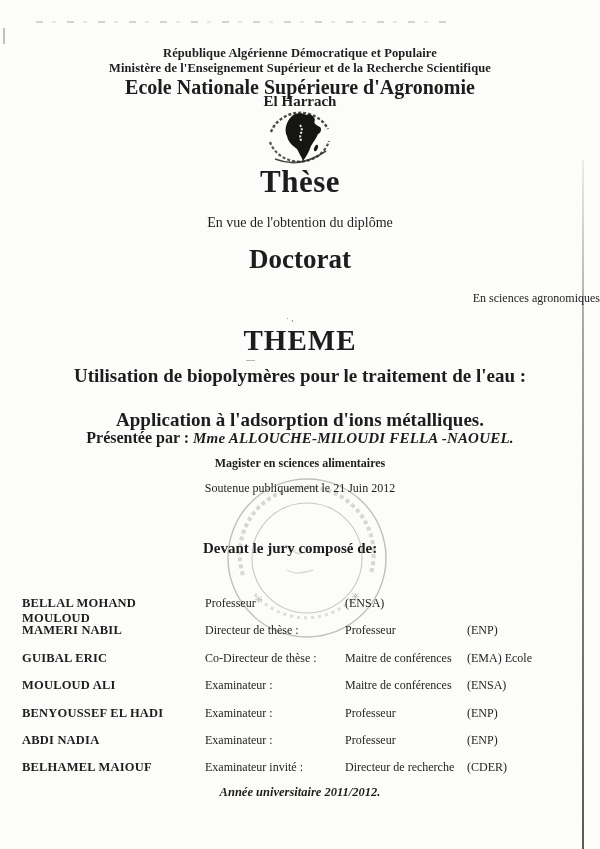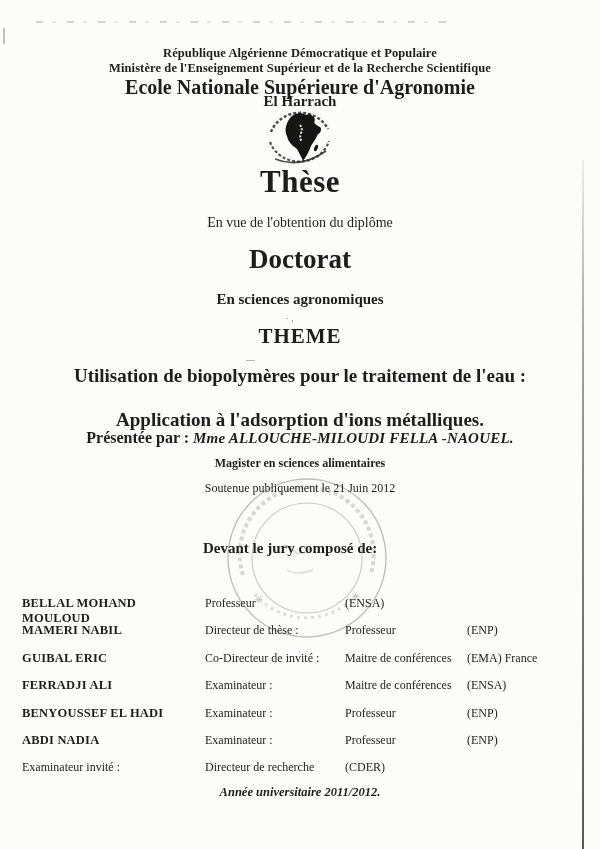--- a/index.html
+++ b/index.html
@@ -12,22 +12,22 @@
     color:var(--ink,#1d1d1d);
     overflow:hidden;
   }
   .abs{position:absolute;left:0;right:0;text-align:center;}
   .hdr-sm{font-size:12.5px;font-weight:bold;letter-spacing:.1px;}
   .hdr-lg{font-size:20px;font-weight:bold;}
   .hdr-md{font-size:15px;font-weight:bold;}
   .these{font-size:31px;font-weight:bold;letter-spacing:.5px;}
   .intro{font-size:14px;}
   .degree{font-size:27px;font-weight:bold;}
-  .spec{font-size:15px;font-weight:bold;}
-  .theme{font-size:21px;font-weight:bold;letter-spacing:1px;}
+  .spec{font-size:12px;font-weight:normal;text-align:right;}
+  .theme{font-size:29px;font-weight:bold;letter-spacing:1px;}
   .title-line{font-size:19px;font-weight:bold;}
   .presented{font-size:16px;font-weight:bold;}
   .presented .name{font-style:italic;font-size:15px;letter-spacing:.2px;}
   .magister{font-size:12px;font-weight:bold;}
   .soutenue{font-size:12px;}
   .jury-heading{position:absolute;left:203px;top:540px;font-size:15px;font-weight:bold;z-index:3;}
   .jury{position:absolute;top:596px;left:0;right:0;z-index:3;}
   .jury-row{display:grid;grid-template-columns:183px 140px 122px 92px;padding-left:22px;height:27.4px;font-size:12px;align-items:start;}
   .jury-name{font-weight:bold;font-size:12.5px;letter-spacing:.2px;}
   .jury-affil{text-align:left;}
@@ -112,47 +112,48 @@
 
     <div class="jury-row">
       <span class="jury-name">MAMERI NABIL</span>
       <span class="jury-role">Directeur de thèse :</span>
       <span class="jury-grade">Professeur</span>
       <span class="jury-affil">(ENP)</span>
     </div>
 
     <div class="jury-row">
       <span class="jury-name">GUIBAL ERIC</span>
-      <span class="jury-role">Co-Directeur de invité :</span>
+      <span class="jury-role">Co-Directeur de thèse :</span>
       <span class="jury-grade">Maitre de conférences</span>
-      <span class="jury-affil">(EMA) France</span>
+      <span class="jury-affil">(EMA) Ecole</span>
     </div>
 
     <div class="jury-row">
-      <span class="jury-name">FERRADJI  ALI</span>
+      <span class="jury-name">MOULOUD  ALI</span>
       <span class="jury-role">Examinateur :</span>
       <span class="jury-grade">Maitre de conférences</span>
       <span class="jury-affil">(ENSA)</span>
     </div>
 
     <div class="jury-row">
       <span class="jury-name">BENYOUSSEF EL HADI</span>
       <span class="jury-role">Examinateur :</span>
       <span class="jury-grade">Professeur</span>
       <span class="jury-affil">(ENP)</span>
     </div>
 
     <div class="jury-row">
       <span class="jury-name">ABDI  NADIA</span>
       <span class="jury-role">Examinateur :</span>
       <span class="jury-grade">Professeur</span>
       <span class="jury-affil">(ENP)</span>
     </div>
 
     <div class="jury-row">
+      <span class="jury-name">BELHAMEL MAIOUF</span>
       <span class="jury-role">Examinateur invité :</span>
       <span class="jury-grade">Directeur de recherche</span>
       <span class="jury-affil">(CDER)</span>
     </div>
   </div>
 
   <div class="abs footer text-layer" style="top:785px;">Année universitaire 2011/2012.</div>
 
 </div>
 

